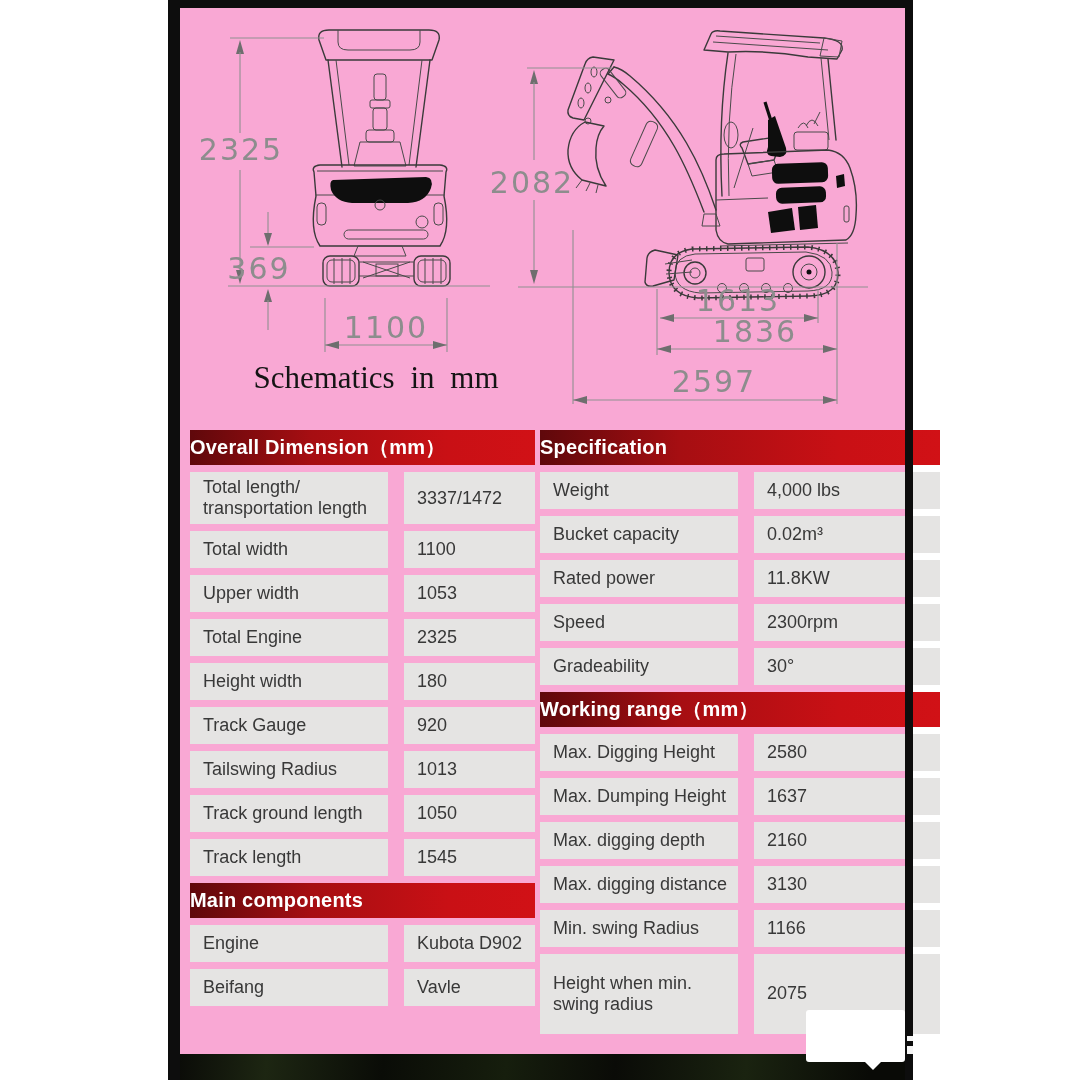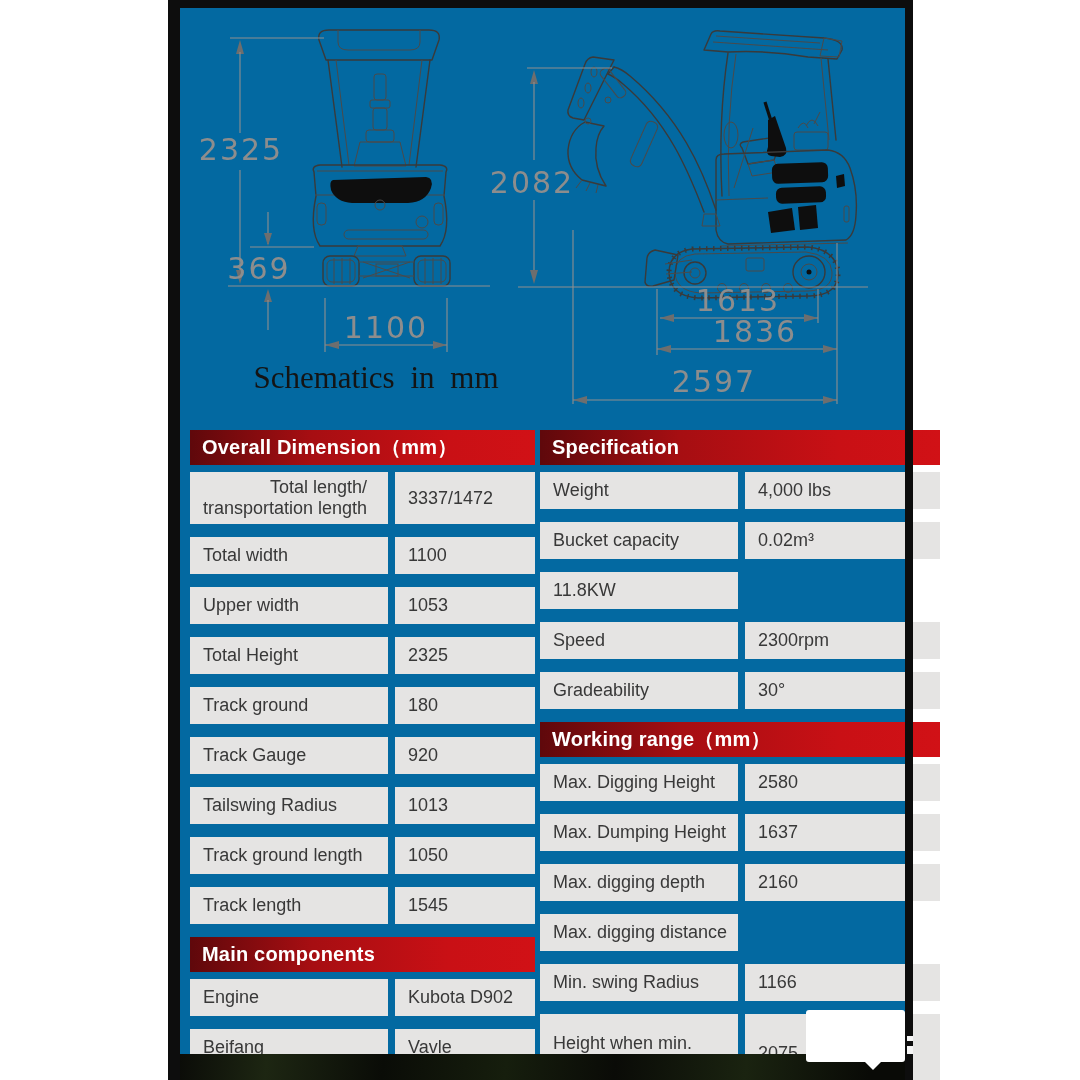--- a/index.html
+++ b/index.html
@@ -1,36 +1,36 @@
 <!DOCTYPE html>
 <html><head>
 <meta charset="utf-8">
 <style>
   html,body{margin:0;padding:0;background:#ffffff;}
   .page{position:relative;width:1080px;height:1080px;background:#ffffff;overflow:hidden;
         font-family:"Liberation Sans",sans-serif;}
-  .photo{position:absolute;left:168px;top:0;width:745px;height:1080px;background:#0369a1;text-align:right;}
+  .photo{position:absolute;left:168px;top:0;width:745px;height:1080px;background:#f9a8d4;}
   .edge{position:absolute;background:#0d0d0d;z-index:4;}
   .edge-left{left:0;top:0;width:12px;height:1080px;}
   .edge-top{left:0;top:0;width:745px;height:8px;}
   .edge-right{right:0;top:0;width:8px;height:1080px;}
   .dash{position:absolute;background:#f5f5f5;z-index:6;}
   .dash1{left:739px;top:1036px;width:6px;height:5px;}
   .dash2{left:739px;top:1046px;width:6px;height:8px;}
 
   .drawing-svg{position:absolute;left:0;top:0;z-index:1;}
 
   .spec-table{position:absolute;top:430px;z-index:2;}
   .t-left{left:22px;width:345px;}
   .t-right{left:372px;width:400px;}
-  .sec-header{height:35px;display:flex;align-items:center;padding-left:12px;box-sizing:border-box;
+  .sec-header{height:35px;display:flex;align-items:center;padding-left:0;box-sizing:border-box;
       margin-bottom:7px;color:#ffffff;font-weight:bold;font-size:20px;letter-spacing:.2px;
       background:linear-gradient(90deg,#5f080b 0%,#a60e12 35%,#c91015 75%,#d11116 100%);}
   .sec-header + .spec-row{margin-top:0;}
-  .spec-row{display:grid;gap:7px;margin-bottom:13px;}
+  .spec-row{display:grid;gap:16px;margin-bottom:7px;}
   .t-left .spec-row{grid-template-columns:198px auto;}
   .t-right .spec-row{grid-template-columns:198px auto;}
   .cell{background:#e5e4e3;min-height:37px;box-sizing:border-box;display:flex;align-items:center;
       font-size:18px;color:#383838;padding:5px 6px 5px 13px;white-space:pre-line;line-height:1.18;}
   .t-right .spec-row:last-child .cell{min-height:80px;}
   .spec-table .sec-header:nth-of-type(2){margin-top:1px;}
 
   .bottom-band{position:absolute;left:12px;top:1054px;width:725px;height:26px;z-index:3;
       background:linear-gradient(95deg,#0b0c08 0%,#1d2612 12%,#0a0c07 28%,#161e0d 45%,
                  #0a0b07 60%,#1a2310 78%,#090a06 95%);}
@@ -205,25 +205,25 @@
         </div>
         <div class="spec-row">
           <div class="cell label">Total width</div>
           <div class="cell value">1100</div>
         </div>
         <div class="spec-row">
           <div class="cell label">Upper width</div>
           <div class="cell value">1053</div>
         </div>
         <div class="spec-row">
-          <div class="cell label">Total Height</div>
+          <div class="cell label">Total Engine</div>
           <div class="cell value">2325</div>
         </div>
         <div class="spec-row">
-          <div class="cell label">Track ground</div>
+          <div class="cell label">Height width</div>
           <div class="cell value">180</div>
         </div>
         <div class="spec-row">
           <div class="cell label">Track Gauge</div>
           <div class="cell value">920</div>
         </div>
         <div class="spec-row">
           <div class="cell label">Tailswing Radius</div>
           <div class="cell value">1013</div>
         </div>
@@ -249,20 +249,21 @@
         <div class="sec-header">Specification</div>
         <div class="spec-row">
           <div class="cell label">Weight</div>
           <div class="cell value">4,000 lbs</div>
         </div>
         <div class="spec-row">
           <div class="cell label">Bucket capacity</div>
           <div class="cell value">0.02m³</div>
         </div>
         <div class="spec-row">
+          <div class="cell label">Rated power</div>
           <div class="cell value">11.8KW</div>
         </div>
         <div class="spec-row">
           <div class="cell label">Speed</div>
           <div class="cell value">2300rpm</div>
         </div>
         <div class="spec-row">
           <div class="cell label">Gradeability</div>
           <div class="cell value">30°</div>
         </div>
@@ -274,20 +275,21 @@
         <div class="spec-row">
           <div class="cell label">Max. Dumping Height</div>
           <div class="cell value">1637</div>
         </div>
         <div class="spec-row">
           <div class="cell label">Max. digging depth</div>
           <div class="cell value">2160</div>
         </div>
         <div class="spec-row">
           <div class="cell label">Max. digging distance</div>
+          <div class="cell value">3130</div>
         </div>
         <div class="spec-row">
           <div class="cell label">Min. swing Radius</div>
           <div class="cell value">1166</div>
         </div>
         <div class="spec-row">
           <div class="cell label">Height when min.
  swing radius</div>
           <div class="cell value">2075</div>
         </div>

